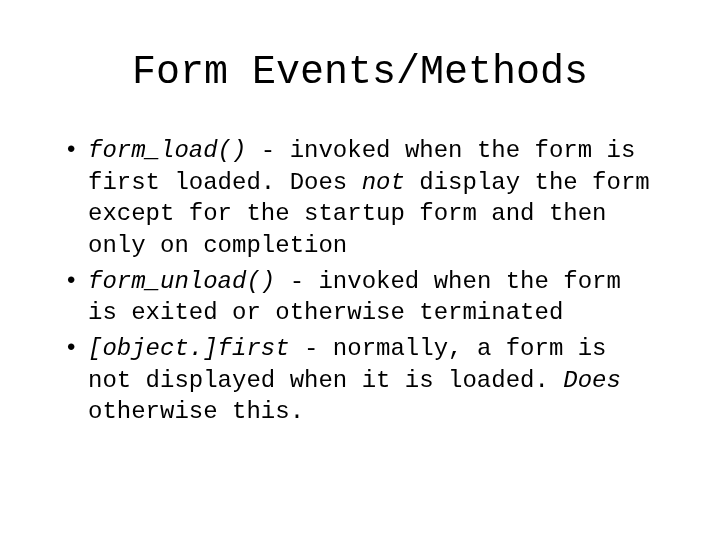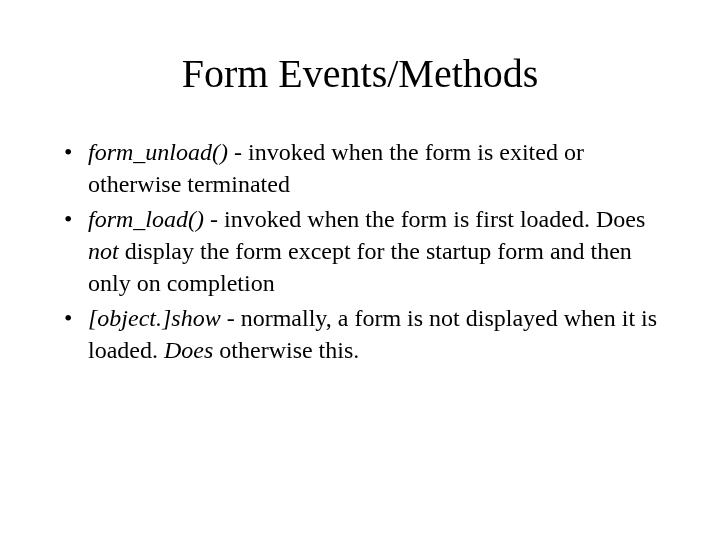--- a/index.html
+++ b/index.html
@@ -1,32 +1,32 @@
 <!DOCTYPE html>
 <html><head>
   <meta charset="utf-8">
   <style>
-    * { margin: 0; padding: 0; box-sizing: border-box; }
+    * { margin: 0; padding: 0; box-sizing: border-box; font-family: Liberation Mono, monospace; }
     html, body { width: 720px; height: 540px; background: #fff; font-family: "Times New Roman", Times, serif; color: #000; }
     .slide { width: 720px; height: 540px; position: relative; padding: 50px 60px 40px 60px; }
     .title { font-size: 40px; text-align: center; margin-bottom: 40px; font-weight: normal; }
     .bullets { list-style: none; }
     .bullets li { font-size: 24px; line-height: 1.32; margin-bottom: 4px; position: relative; padding-left: 28px; }
     .bullets li::before { content: "•"; position: absolute; left: 4px; top: 0; font-size: 24px; }
     .it { font-style: italic; }
   </style>
 </head>
 <body>
 
 <div class="slide">
   <h1 class="title">Form Events/Methods</h1>
   <ul class="bullets">
     <li>
+      <span class="it">form_load()</span><span> - </span><span>invoked when the form is first loaded.  Does </span><span class="it">not</span><span> display the form except for the startup form and then only on completion</span>
+    </li>
+    <li>
       <span class="it">form_unload()</span><span> - </span><span>invoked when the form is exited or otherwise terminated</span><span class="it"></span><span></span>
     </li>
     <li>
-      <span class="it">form_load()</span><span> - </span><span>invoked when the form is first loaded.  Does </span><span class="it">not</span><span> display the form except for the startup form and then only on completion</span>
-    </li>
-    <li>
-      <span class="it">[object.]show</span><span> - </span><span>normally, a form is not displayed when it is loaded.  </span><span class="it">Does</span><span> otherwise this.</span>
+      <span class="it">[object.]first</span><span> - </span><span>normally, a form is not displayed when it is loaded.  </span><span class="it">Does</span><span> otherwise this.</span>
     </li>
   </ul>
 </div>
 
 </body></html>

